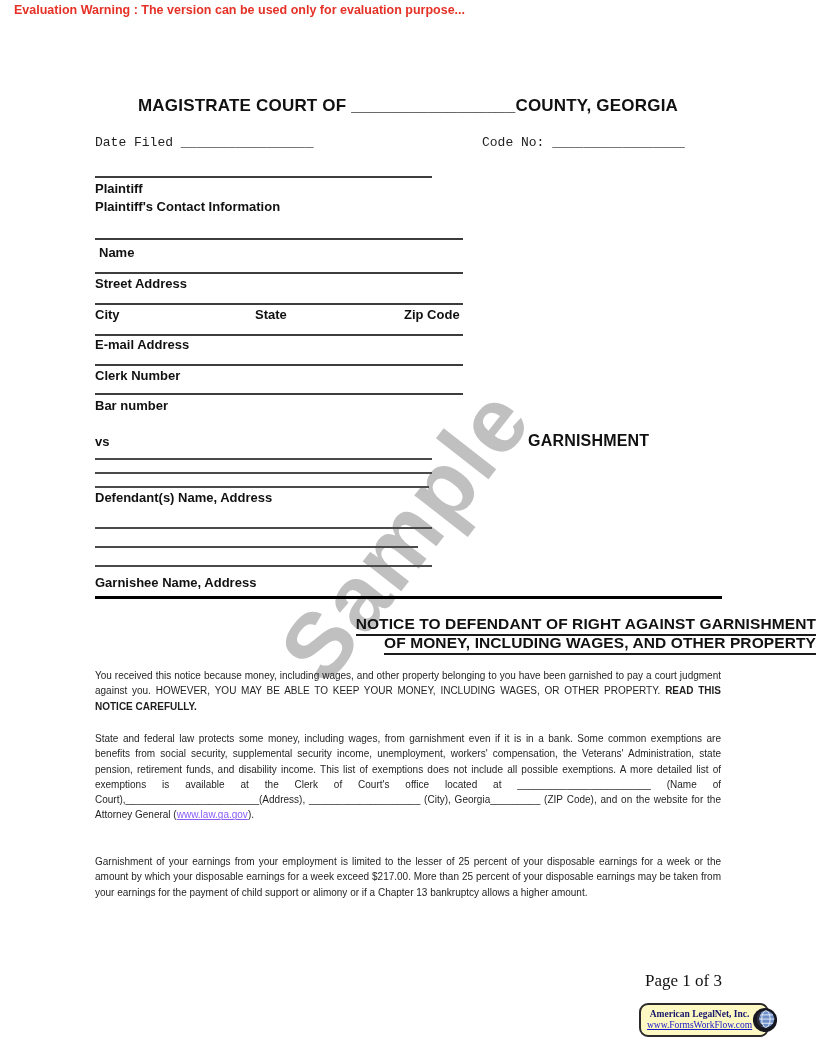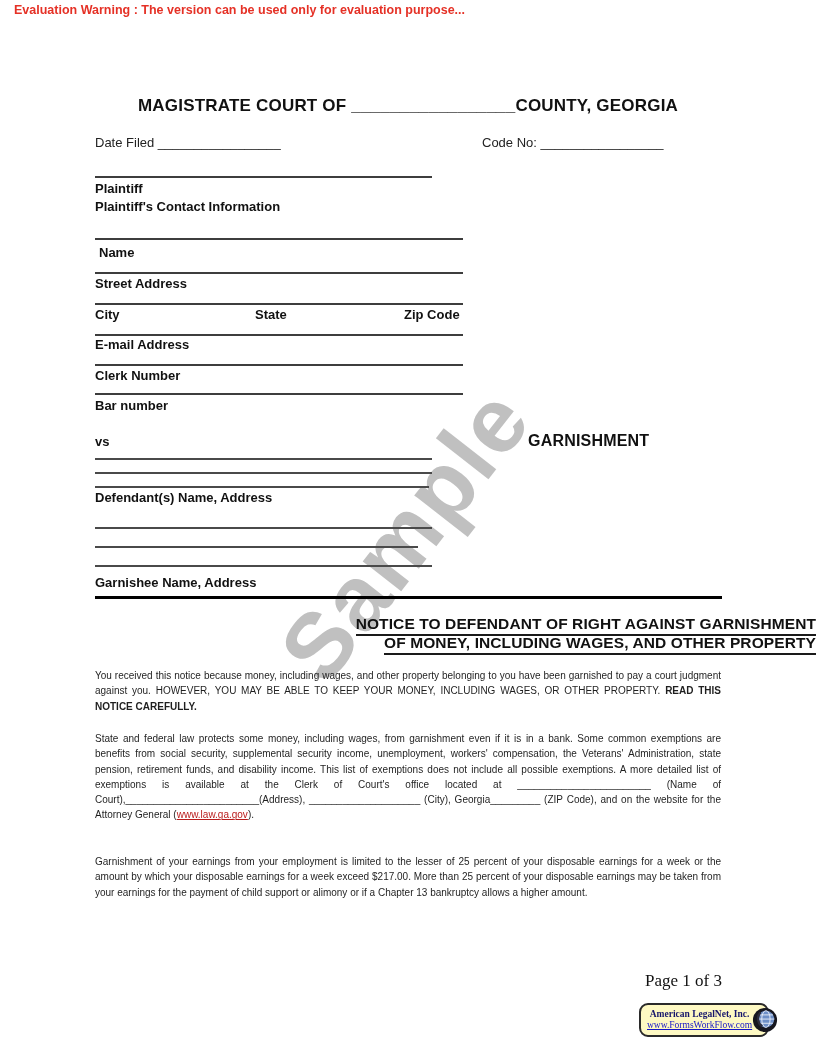--- a/index.html
+++ b/index.html
@@ -19,21 +19,21 @@
     white-space:nowrap;
   }
   .doc-title{
     top:96px;left:0;width:816px;
     text-align:center;
     font-size:17px;font-weight:bold;
     color:#111;
     letter-spacing:.2px;
   }
   .filing-text{
-    font-size:13px;color:#222;white-space:nowrap;
+    font-size:13px;color:#222;white-space:nowrap;font-family:Liberation Mono, monospace;
   }
   .rule{height:2px;background:#3d3d3d;}
   .rule-thin{height:1.5px;background:#4a4a4a;}
   .rule-thick{height:3px;background:#000;}
   .lbl{font-size:13px;color:#111;white-space:nowrap;}
   .b{font-weight:bold;}
   .garn{font-size:16px;font-weight:bold;letter-spacing:.2px;}
   .notice-head{
     left:0;width:816px;text-align:right;
     font-size:15.5px;font-weight:bold;color:#111;
@@ -45,21 +45,21 @@
     letter-spacing:.1px;
   }
   .para{
     left:95px;width:626px;
     font-size:10px;line-height:15.3px;
     text-align:justify;
     color:#1f1f1f;
   }
   .para .emph{font-weight:bold;}
   .para a, .link{
-    color:#b91c1c;text-decoration:underline;cursor:pointer;
+    color:#8b5cf6;text-decoration:underline;cursor:pointer;
   }
   .watermark{
     top:535px;left:405px;
     transform:translate(-50%,-50%) rotate(-52deg);
     font-size:92px;font-weight:bold;
     color:rgba(140,140,140,0.55);
     letter-spacing:2px;
     z-index:0;
     pointer-events:none;
     font-family:"Liberation Sans", sans-serif;

